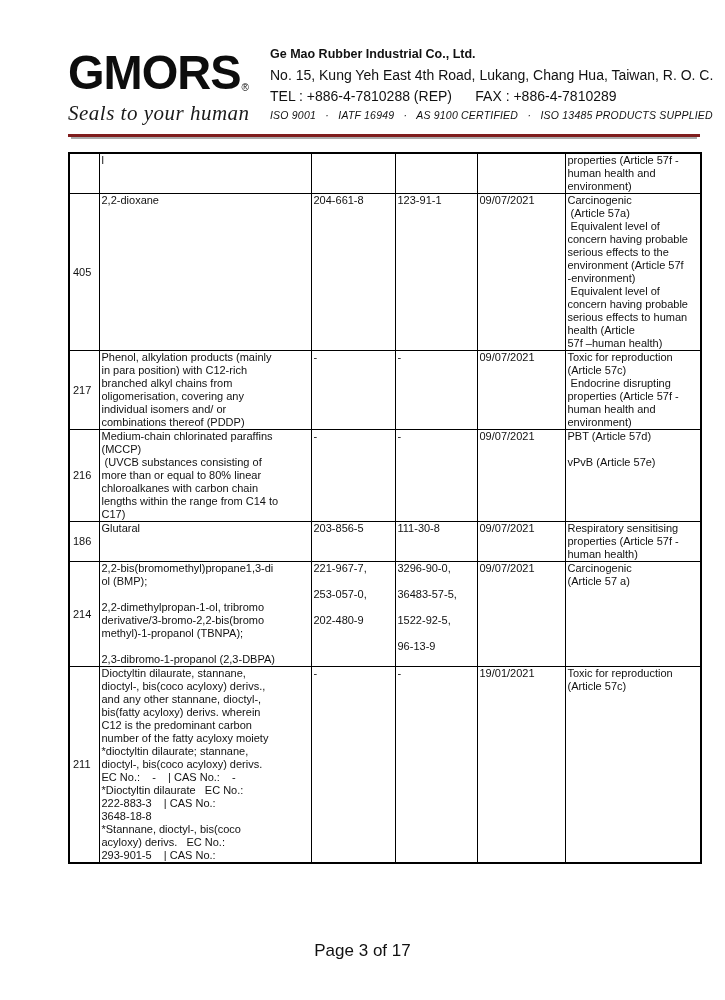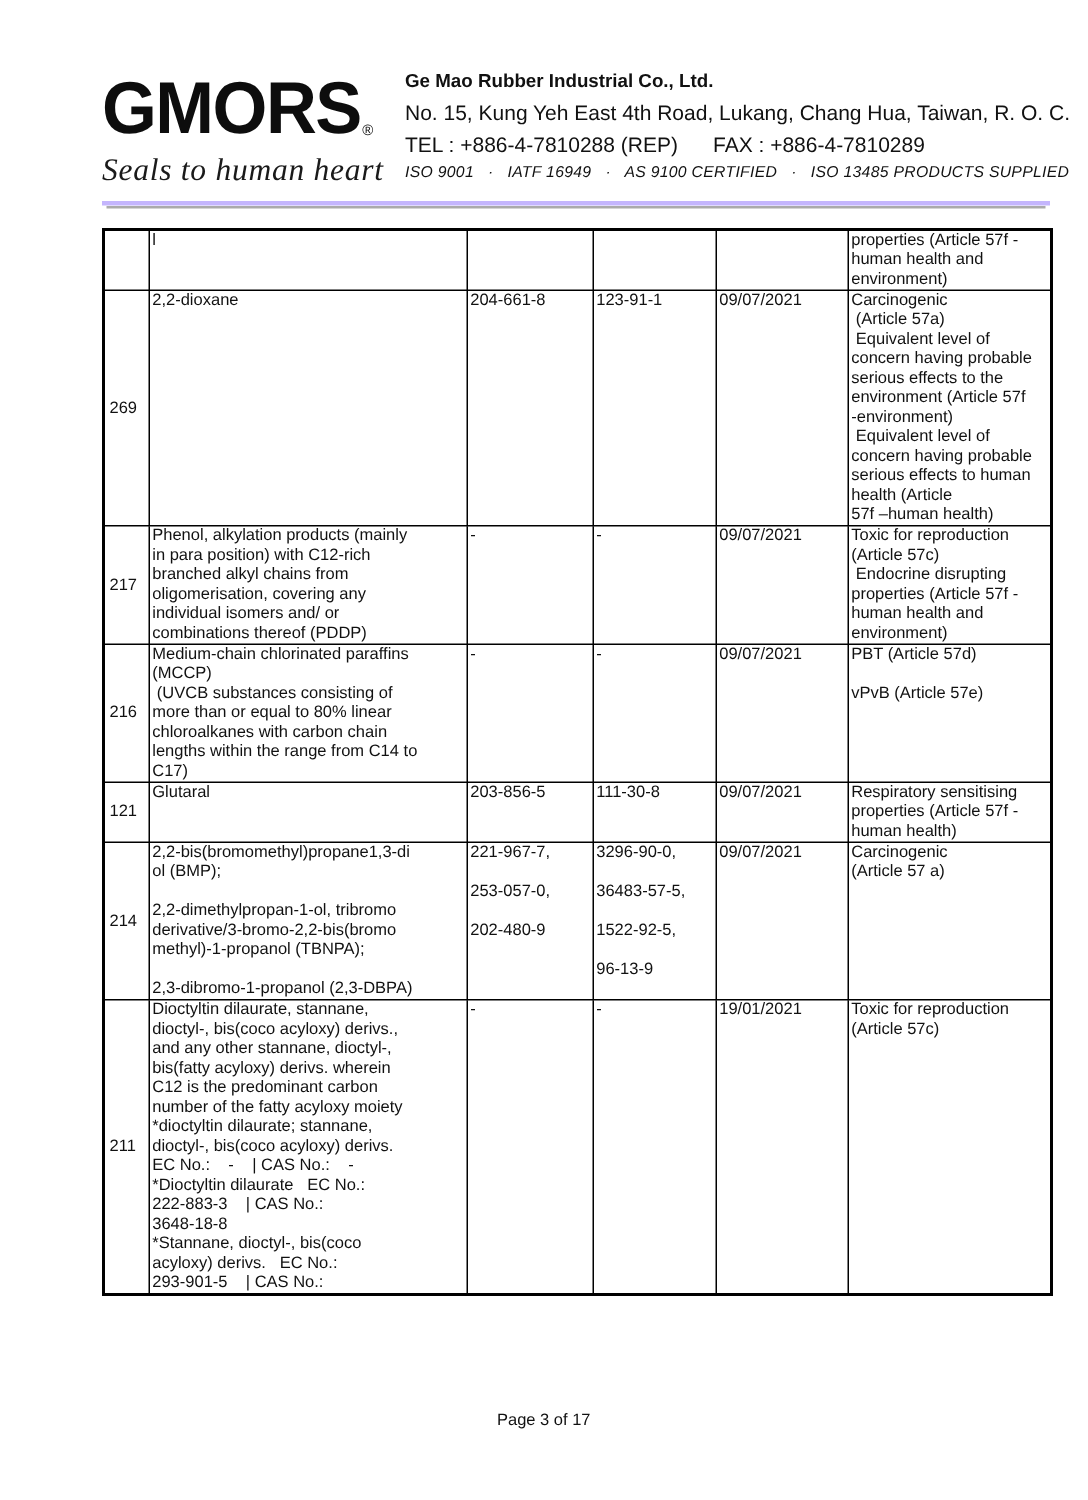--- a/index.html
+++ b/index.html
@@ -13,21 +13,21 @@
   }
   .page { position: absolute; inset: 0; background: #fff; }
 
   
   .header {
     position: absolute;
     left: 68px; top: 45px;
     width: 632px;
     display: flex;
     padding-bottom: 8px;
-    border-bottom: 3px solid #c4b5fd;
+    border-bottom: 3px solid #7f1d1d;
     box-shadow: 0 5px 0 -3px #aaa;
   }
   .logo-block { width: 200px; flex: 0 0 200px; padding-top: 6px; }
   .logo-line { display: flex; align-items: flex-end; }
   .logo-text {
     font-family: "Liberation Sans", sans-serif;
     font-weight: 900;
     font-size: 47px;
     line-height: 42px;
     letter-spacing: -1px;
@@ -84,36 +84,36 @@
   td.cell-no   { vertical-align: middle; text-align: left; padding-left: 3px; }
   td.cell-ec, td.cell-cas, td.cell-date { text-align: left; }
   td.cell-name, td.cell-haz { text-align: left; }
 
   
   .footer {
     position: absolute;
     left: 0; top: 941px;
     width: 725px;
     text-align: center;
-    font-size: 11px;
+    font-size: 17px;
     color: #111;
   }
 </style>
 </head>
 <body>
 
 <div class="page">
 
   <div class="header">
     <div class="logo-block">
       <div class="logo-line">
         <span class="logo-text">GMORS</span>
         <span class="logo-reg">®</span>
       </div>
-      <div class="tagline">Seals to human heart</div>
+      <div class="tagline">Seals to your human</div>
     </div>
     <div class="company-block">
       <div class="company-name">Ge Mao Rubber Industrial Co., Ltd.</div>
       <div class="company-line">No. 15, Kung Yeh East 4th Road, Lukang, Chang Hua, Taiwan, R. O. C.</div>
       <div class="company-line">TEL : +886-4-7810288 (REP)      FAX : +886-4-7810289</div>
       <div class="cert-line">ISO 9001   ·   IATF 16949   ·   AS 9100 CERTIFIED   ·   ISO 13485 PRODUCTS SUPPLIED</div>
     </div>
   </div>
 
   <table class="svhc-table">
@@ -130,21 +130,21 @@
         <td class="cell-no"></td>
         <td class="cell-name">l</td>
         <td class="cell-ec"></td>
         <td class="cell-cas"></td>
         <td class="cell-date"></td>
         <td class="cell-haz">properties (Article 57f -
 human health and
 environment)</td>
       </tr>
       <tr>
-        <td class="cell-no">269</td>
+        <td class="cell-no">405</td>
         <td class="cell-name">2,2-dioxane</td>
         <td class="cell-ec">204-661-8</td>
         <td class="cell-cas">123-91-1</td>
         <td class="cell-date">09/07/2021</td>
         <td class="cell-haz">Carcinogenic
  (Article 57a)
  Equivalent level of
 concern having probable
 serious effects to the
 environment (Article 57f
@@ -183,21 +183,21 @@
 lengths within the range from C14 to
 C17)</td>
         <td class="cell-ec">-</td>
         <td class="cell-cas">-</td>
         <td class="cell-date">09/07/2021</td>
         <td class="cell-haz">PBT (Article 57d)
 
 vPvB (Article 57e)</td>
       </tr>
       <tr>
-        <td class="cell-no">121</td>
+        <td class="cell-no">186</td>
         <td class="cell-name">Glutaral</td>
         <td class="cell-ec">203-856-5</td>
         <td class="cell-cas">111-30-8</td>
         <td class="cell-date">09/07/2021</td>
         <td class="cell-haz">Respiratory sensitising
 properties (Article 57f -
 human health)</td>
       </tr>
       <tr>
         <td class="cell-no">214</td>

